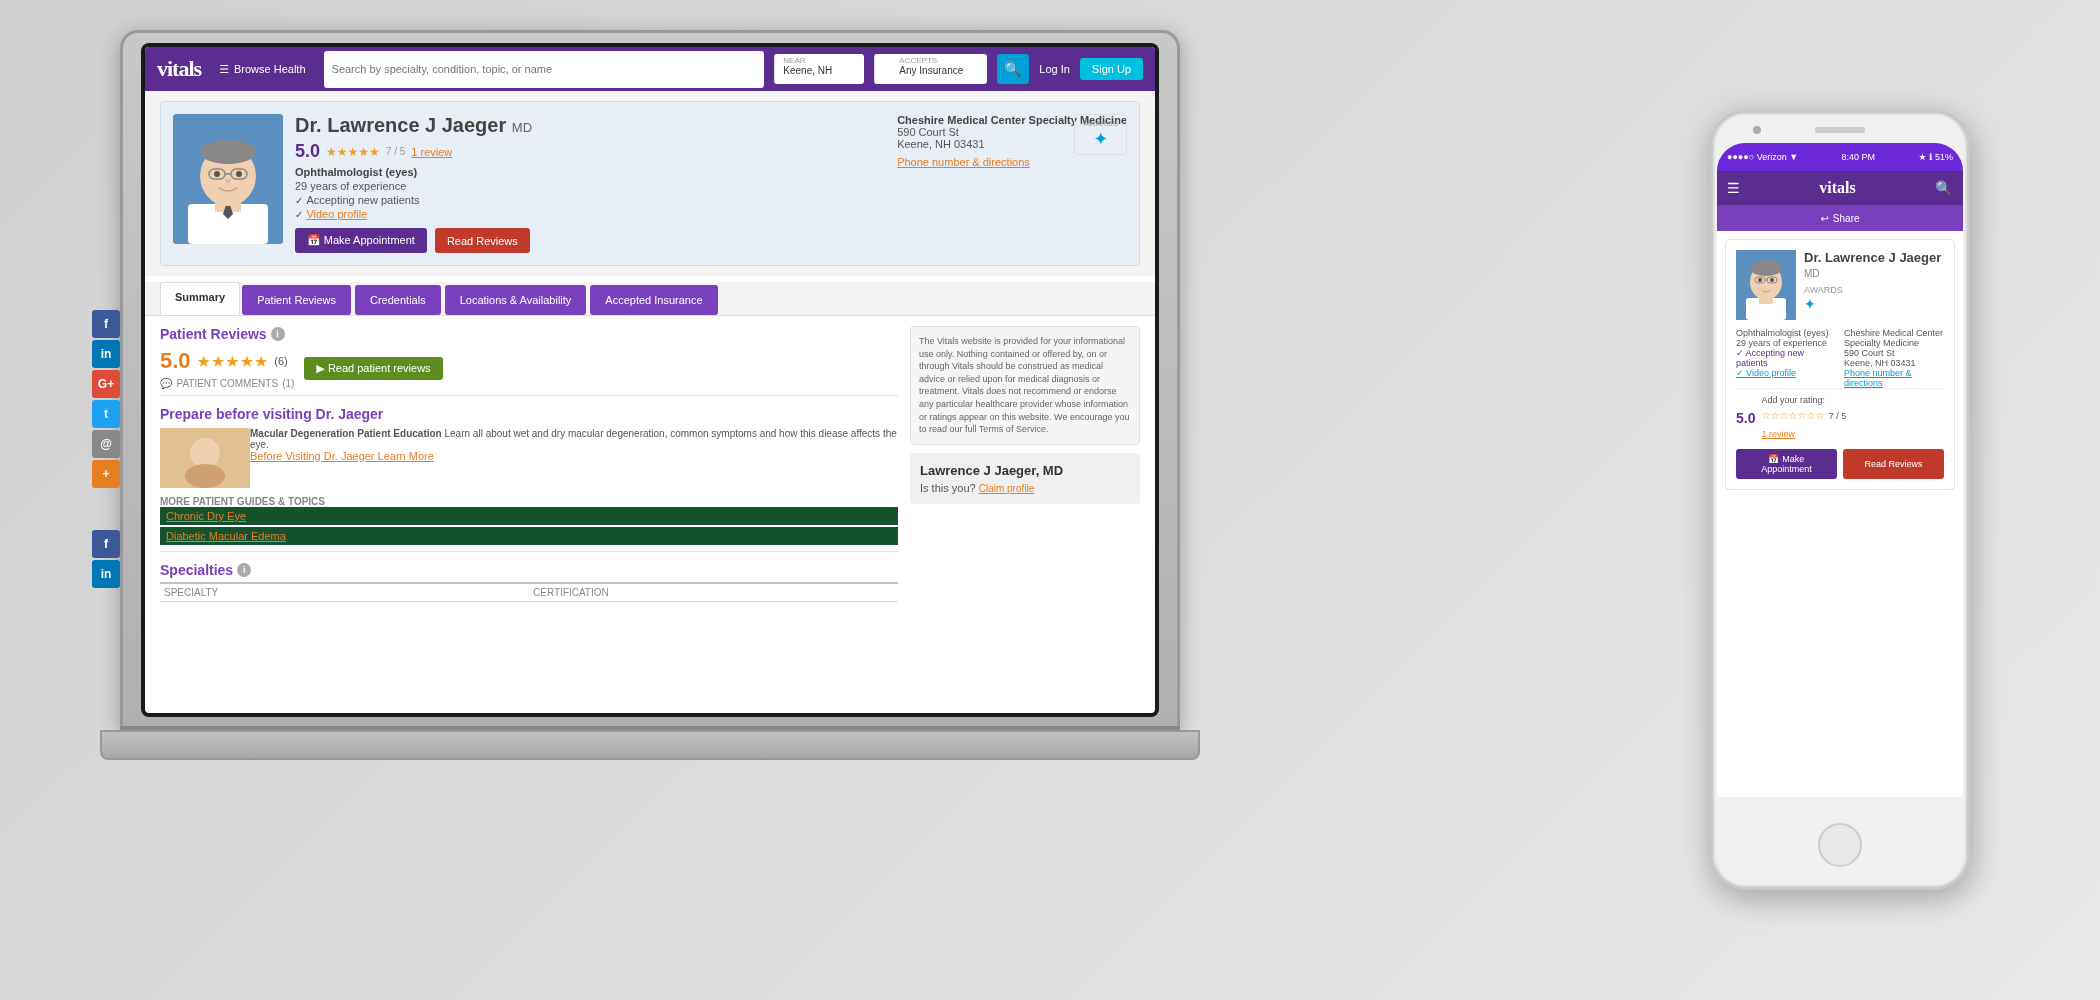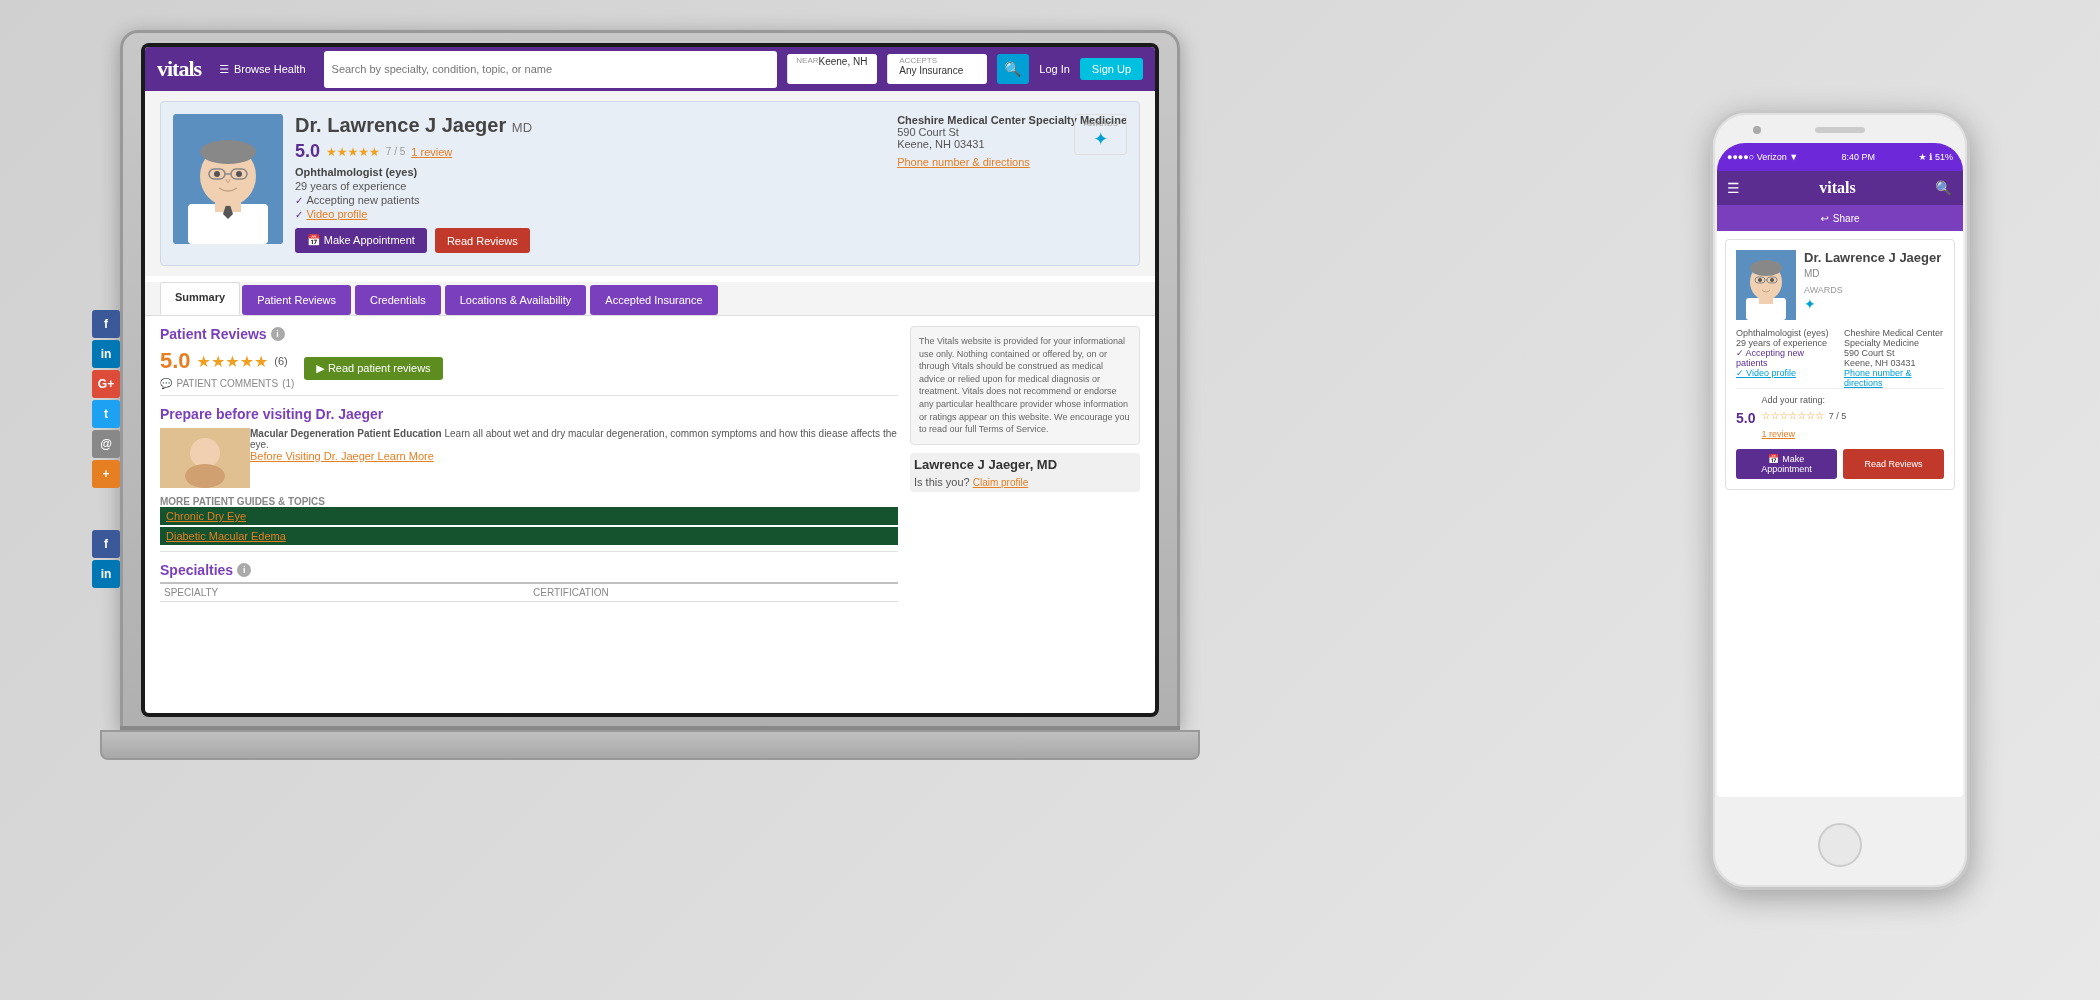--- a/index.html
+++ b/index.html
@@ -124,21 +124,21 @@
     .header-search input {
       border: none;
       outline: none;
       font-size: 11px;
       width: 100%;
       color: #999;
     }
 
     .header-near {
       display: flex;
-      flex-direction: row;
+      flex-direction: column;
       background: white;
       border-radius: 3px;
       height: 30px;
       padding: 2px 8px;
       min-width: 90px;
       border-left: 1px solid #ddd;
     }
 
     .header-near-label {
       font-size: 8px;
@@ -150,21 +150,21 @@
       font-size: 10px;
       color: #333;
     }
 
     .header-accepts {
       display: flex;
       flex-direction: column;
       background: white;
       border-radius: 3px;
       height: 30px;
-      padding: 2px 11px;
+      padding: 2px 24px;
       min-width: 100px;
       border-left: 1px solid #ddd;
     }
 
     .search-btn {
       background: #00a0d6;
       border: none;
       border-radius: 3px;
       width: 32px;
       height: 30px;
@@ -546,21 +546,21 @@
       border-radius: 4px;
       padding: 8px;
       font-size: 9px;
       color: #666;
       line-height: 1.4;
     }
 
     .claim-box {
       background: #f0f0f0;
       border-radius: 4px;
-      padding: 4px;
+      padding: 10px;
       margin-top: 8px;
     }
 
     .claim-name {
       font-size: 13px;
       color: #333;
       font-weight: bold;
       margin-bottom: 4px;
     }
 

